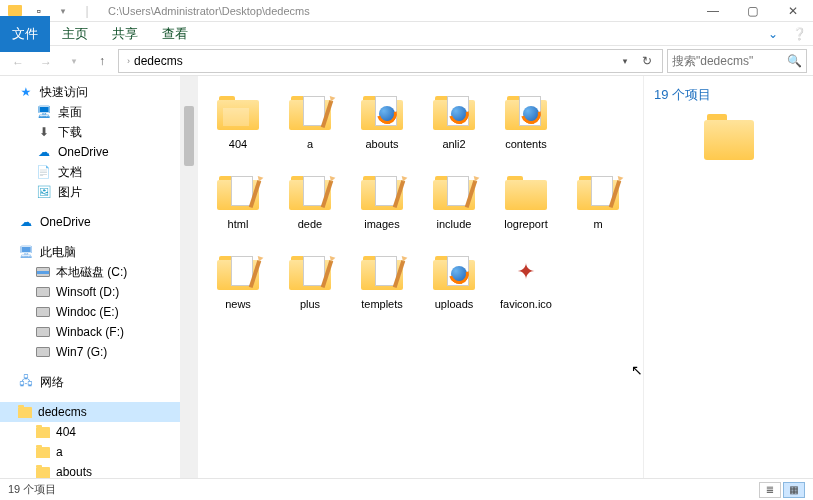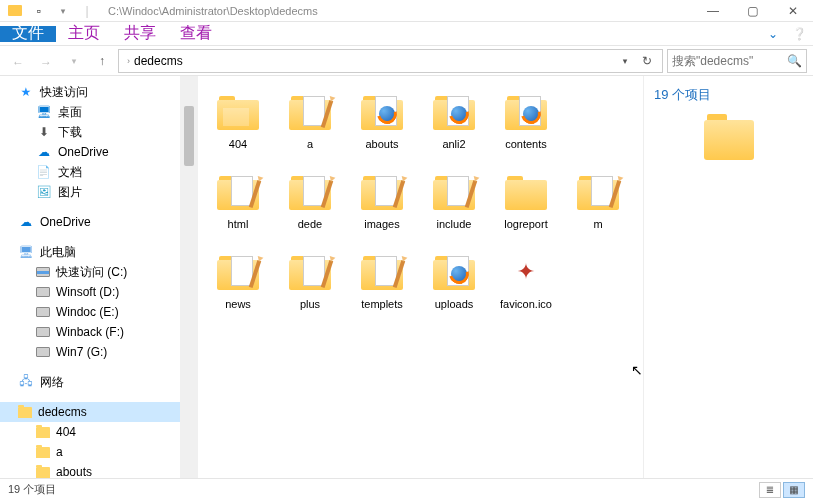--- a/index.html
+++ b/index.html
@@ -6,23 +6,23 @@
 body { width: 813px; height: 500px; background: #fff; overflow: hidden; font-size: 12px; color: #000; display: flex; flex-direction: column; }
 
 .titlebar { height: 22px; background: #fff; display: flex; align-items: center; border-bottom: 1px solid #e5e5e5; }
 .titlebar .qat { display: flex; align-items: center; padding: 0 4px; gap: 2px; }
 .titlebar .qat .qbtn { width: 22px; height: 18px; display: flex; align-items: center; justify-content: center; }
 .titlebar .path { flex: 1; color: #888; font-size: 11px; padding-left: 6px; }
 .titlebar .winbtns { display: flex; }
 .titlebar .winbtns .wb { width: 40px; height: 22px; display: flex; align-items: center; justify-content: center; color: #555; }
 
 .ribbon-tabs { height: 24px; display: flex; align-items: center; background: #fff; border-bottom: 1px solid #e5e5e5; }
-.ribbon-tabs .tab { padding: 0 12px; height: 16px; display: flex; align-items: center; font-size: 16px; }
+.ribbon-tabs .tab { padding: 0 12px; height: 36px; display: flex; align-items: center; font-size: 13px; }
 .ribbon-tabs .tab.file { background: #1979ca; color: #fff; }
-.ribbon-tabs .tab:not(.file) { color: #a21caf; }
+.ribbon-tabs .tab:not(.file) { color: #14532d; }
 .ribbon-tabs .expand { margin-left: auto; padding: 0 8px; color: #1979ca; cursor: default; }
 .ribbon-tabs .help { padding: 0 6px; color: #1979ca; }
 
 .navbar { height: 30px; display: flex; align-items: center; padding: 2px 6px; gap: 4px; border-bottom: 1px solid #e5e5e5; }
 .navbar .navbtn { width: 24px; height: 24px; display: flex; align-items: center; justify-content: center; color: #bbb; }
 .navbar .navbtn.enabled { color: #555; }
 .navbar .address { flex: 1; height: 24px; border: 1px solid #ccc; display: flex; align-items: center; padding: 0 4px; gap: 4px; }
 .navbar .address .crumb { display: flex; align-items: center; gap: 2px; }
 .navbar .address .sep { color: #888; font-size: 9px; }
 .navbar .addr-btns { display: flex; }
@@ -101,21 +101,21 @@
 
 <div class="titlebar">
   <div class="qat">
     <div class="qbtn">
         <span style="width:14px;height:11px;background:#ffc94d;display:block;border-radius:1px"></span>
       </div>
     <div class="qbtn">▫</div>
     <div class="qbtn" style="color:#888;font-size:9px">▾</div>
     <div class="qbtn" style="color:#ccc">|</div>
   </div>
-  <div class="path">C:\Windoc\Administrator\Desktop\dedecms</div>
+  <div class="path">C:\Users\Administrator\Desktop\dedecms</div>
   <div class="winbtns">
     <div class="wb">—</div>
     <div class="wb">▢</div>
     <div class="wb">✕</div>
   </div>
 </div>
 
 <div class="ribbon-tabs">
   <div class="tab file">文件</div>
   <div class="tab">主页</div>
@@ -186,21 +186,21 @@
         </div>
     </div>
     <div class="group">
       <div class="item">
           <span class="fi pc">🖥</span>
           <span>此电脑</span>
         </div>
       <div id="drives">
           <div class="item child">
             <span class="fi drive c"></span>
-            <span>快速访问 (C:)</span>
+            <span>本地磁盘 (C:)</span>
           </div>
           <div class="item child">
             <span class="fi drive d"></span>
             <span>Winsoft (D:)</span>
           </div>
           <div class="item child">
             <span class="fi drive d"></span>
             <span>Windoc (E:)</span>
           </div>
           <div class="item child">

